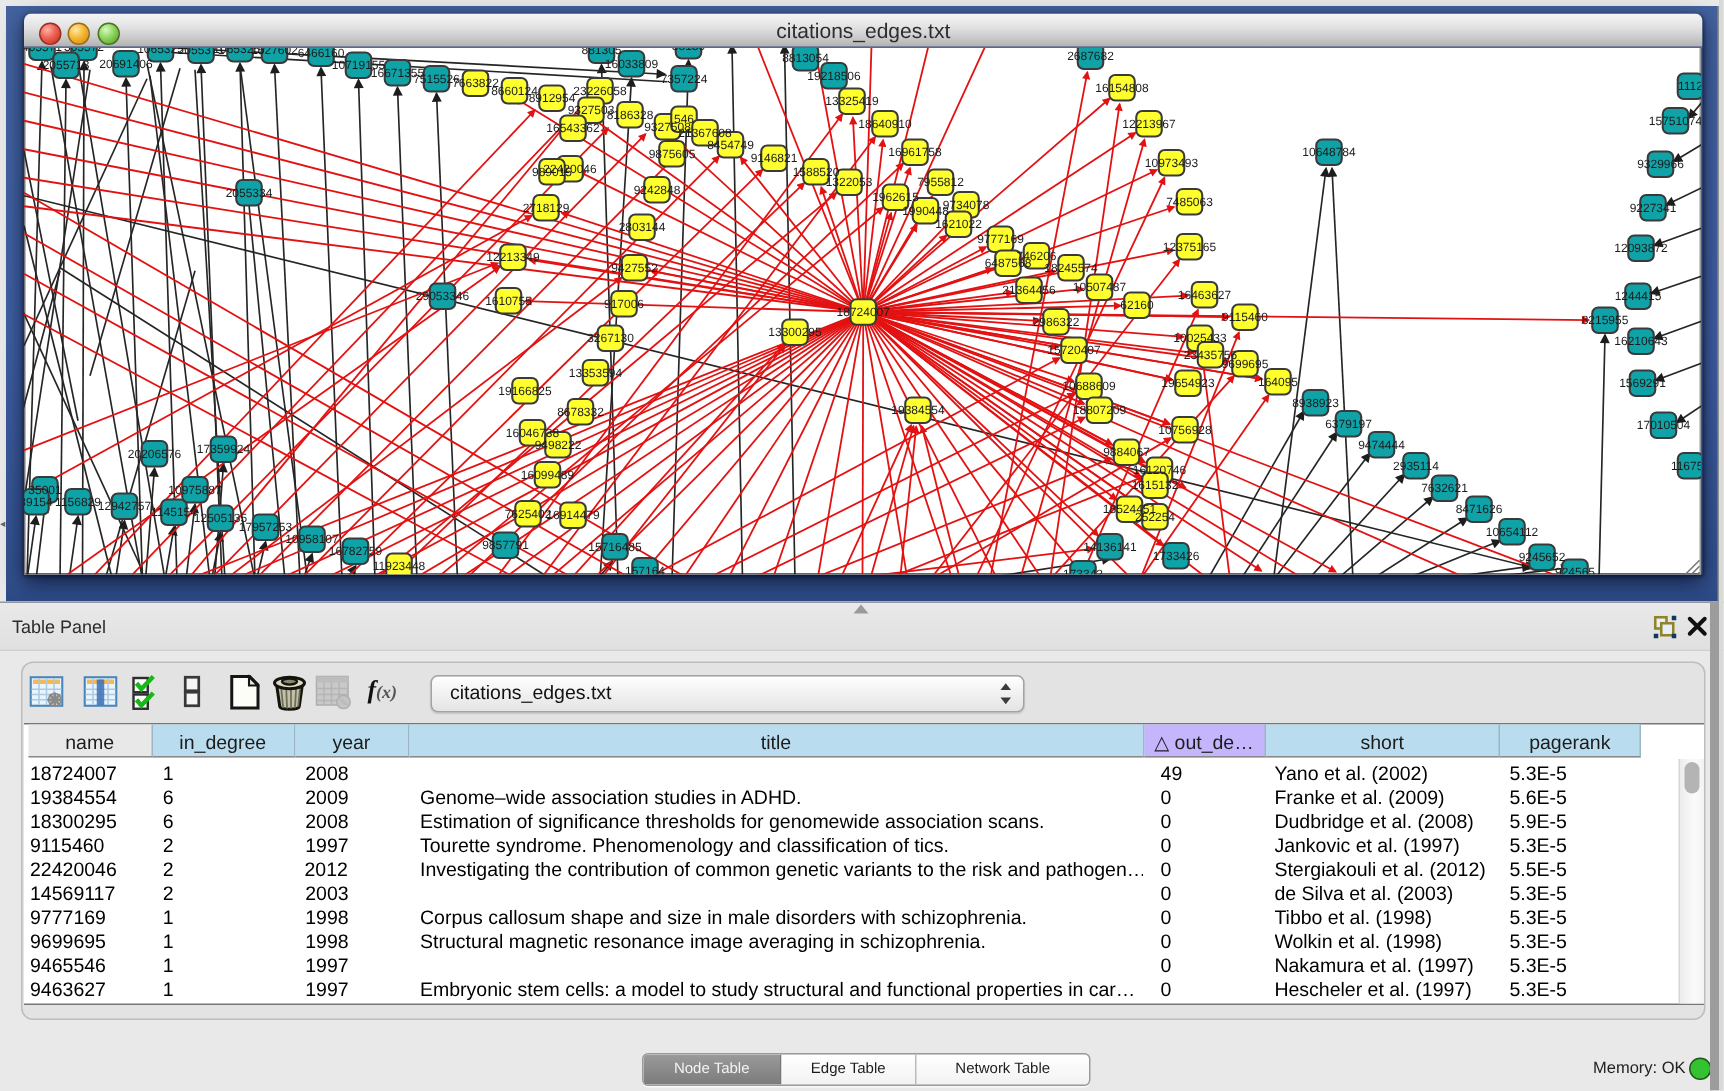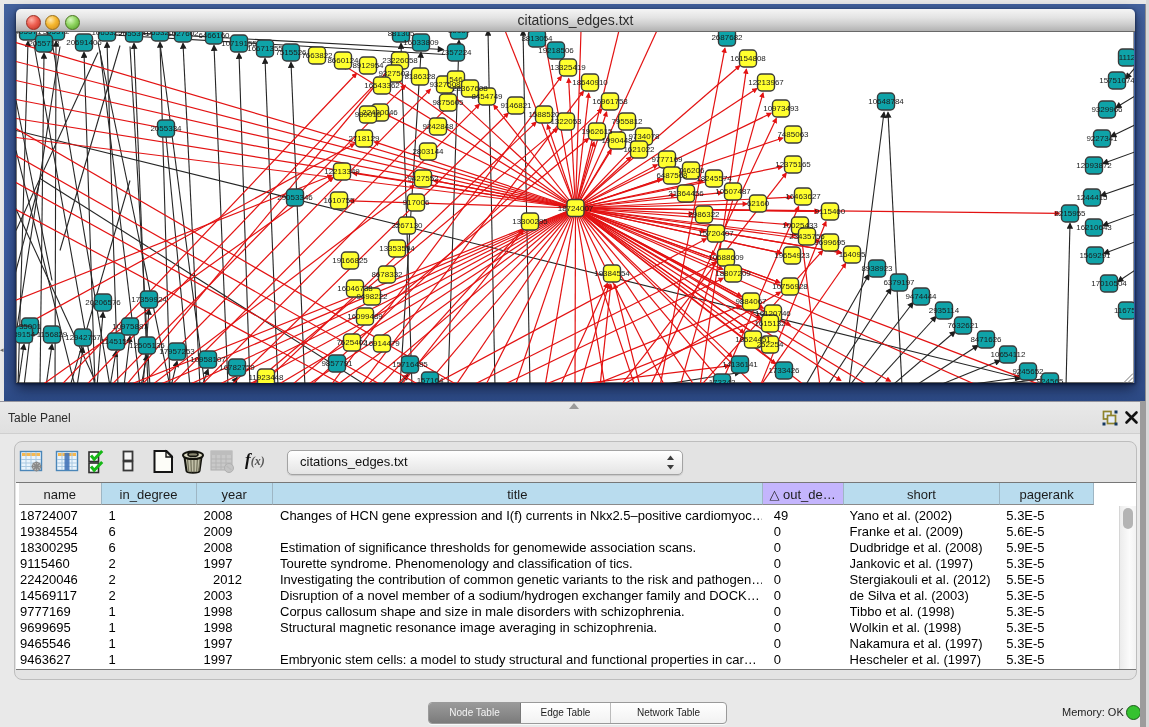--- a/index.html
+++ b/index.html
@@ -668,29 +668,29 @@
     <div class="th" style="left:101.5px;width:95px;background:#b9dcee">in_degree</div>
     <div class="th" style="left:196.5px;width:76.5px;background:#b9dcee">year</div>
     <div class="th" style="left:273px;width:489.7px;background:#b9dcee">title</div>
     <div class="th" style="left:762.7px;width:80.9px;background:#c4b5fd">△ out_de…</div>
     <div class="th" style="left:843.6px;width:156.7px;background:#b9dcee">short</div>
     <div class="th" style="left:1000.3px;width:93.5px;background:#b9dcee">pagerank</div>
     <div class="tr" style="top:508px">
       <div class="td" style="left:20px;width:80px">18724007</div>
       <div class="td" style="left:108.5px;width:87px">1</div>
       <div class="td" style="left:203.5px;width:68px">2008</div>
-      <div class="td" style="left:280px;width:482px">Changes of HCN gene expression and I(f) currents in Nkx2.5–positive cardiomyoc…</div>
       <div class="td" style="left:773.7px;width:69px">49</div>
       <div class="td" style="left:849.6px;width:150px">Yano et al. (2002)</div>
       <div class="td" style="left:1006.3px;width:86px">5.3E-5</div>
     </div>
     <div class="tr" style="top:524px">
       <div class="td" style="left:20px;width:80px">19384554</div>
       <div class="td" style="left:108.5px;width:87px">6</div>
       <div class="td" style="left:203.5px;width:68px">2009</div>
+      <div class="td" style="left:280px;width:482px">Genome–wide association studies in ADHD.</div>
       <div class="td" style="left:773.7px;width:69px">0</div>
       <div class="td" style="left:849.6px;width:150px">Franke et al. (2009)</div>
       <div class="td" style="left:1006.3px;width:86px">5.6E-5</div>
     </div>
     <div class="tr" style="top:540px">
       <div class="td" style="left:20px;width:80px">18300295</div>
       <div class="td" style="left:108.5px;width:87px">6</div>
       <div class="td" style="left:203.5px;width:68px">2008</div>
       <div class="td" style="left:280px;width:482px">Estimation of significance thresholds for genomewide association scans.</div>
       <div class="td" style="left:773.7px;width:69px">0</div>
@@ -702,31 +702,30 @@
       <div class="td" style="left:108.5px;width:87px">2</div>
       <div class="td" style="left:203.5px;width:68px">1997</div>
       <div class="td" style="left:280px;width:482px">Tourette syndrome. Phenomenology and classification of tics.</div>
       <div class="td" style="left:773.7px;width:69px">0</div>
       <div class="td" style="left:849.6px;width:150px">Jankovic et al. (1997)</div>
       <div class="td" style="left:1006.3px;width:86px">5.3E-5</div>
     </div>
     <div class="tr" style="top:572px">
       <div class="td" style="left:20px;width:80px">22420046</div>
       <div class="td" style="left:108.5px;width:87px">2</div>
-      <div class="td" style="left:213px;width:68px">2012</div>
+      <div class="td" style="left:203px;width:68px">2012</div>
       <div class="td" style="left:280px;width:482px">Investigating the contribution of common genetic variants to the risk and pathogen…</div>
       <div class="td" style="left:773.7px;width:69px">0</div>
       <div class="td" style="left:849.6px;width:150px">Stergiakouli et al. (2012)</div>
       <div class="td" style="left:1006.3px;width:86px">5.5E-5</div>
     </div>
     <div class="tr" style="top:588px">
       <div class="td" style="left:20px;width:80px">14569117</div>
       <div class="td" style="left:108.5px;width:87px">2</div>
       <div class="td" style="left:203.5px;width:68px">2003</div>
-      <div class="td" style="left:280px;width:482px">Disruption of a novel member of a sodium/hydrogen exchanger family and DOCK…</div>
       <div class="td" style="left:773.7px;width:69px">0</div>
       <div class="td" style="left:849.6px;width:150px">de Silva et al. (2003)</div>
       <div class="td" style="left:1006.3px;width:86px">5.3E-5</div>
     </div>
     <div class="tr" style="top:604px">
       <div class="td" style="left:20px;width:80px">9777169</div>
       <div class="td" style="left:108.5px;width:87px">1</div>
       <div class="td" style="left:203.5px;width:68px">1998</div>
       <div class="td" style="left:280px;width:482px">Corpus callosum shape and size in male disorders with schizophrenia.</div>
       <div class="td" style="left:773.7px;width:69px">0</div>

